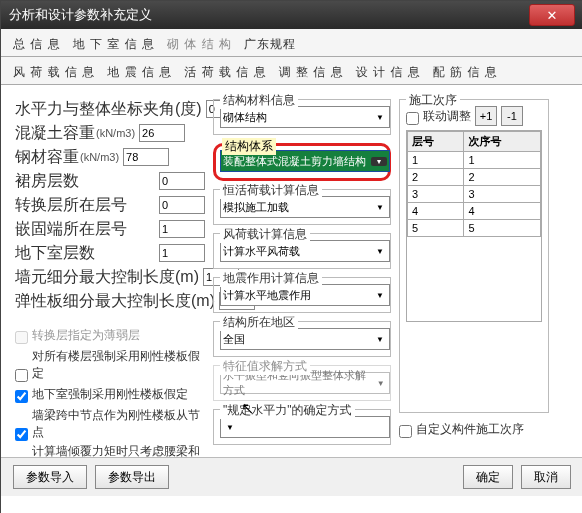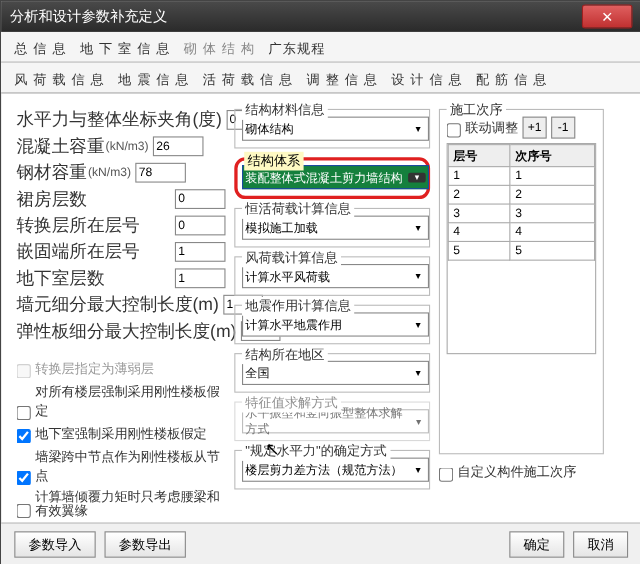--- a/index.html
+++ b/index.html
@@ -22,21 +22,21 @@
 .group{border:1px solid #bbb;margin:4px 0 8px;padding:6px 6px 6px 6px;position:relative}
 .group .glbl{position:absolute;top:-8px;left:6px;background:#fff;padding:0 3px;font-size:12px;color:#333}
 .sel{width:100%;height:20px;border:1px solid #888;background:#fff;font-size:11px;display:flex;align-items:center;justify-content:space-between;padding:0 2px}
 .sel .arrow{width:14px;text-align:center;font-size:8px;border-left:0 solid #aaa}
 .highlight{border:3px solid #e02020;border-radius:10px;padding:4px 4px 6px;margin:4px 0 8px;position:relative;background:#fff}
 .highlight .sel{background:#15803d;color:#fff;border:1px solid #1a4aa0}
 .highlight .arrow{background:#333;color:#fff;width:16px;border-radius:2px}
 .cb{display:flex;align-items:flex-end;margin:4px 0;font-size:12px;color:#333}
 .cb.dis{color:#999}
 .cb input{margin:0 4px 0 0}
-.btnbar{position:absolute;left:0;right:0;bottom:0;height:38px;border-top:1px solid #bbb;background:#f0f0f0;display:flex;align-items:center;padding:0 12px;gap:8px}
+.btnbar{position:absolute;left:0;right:0;bottom:18px;height:38px;border-top:1px solid #bbb;background:#f0f0f0;display:flex;align-items:center;padding:0 12px;gap:8px}
 .btn{height:22px;padding:0 12px;border:1px solid #888;background:linear-gradient(#fff,#e5e5e5);font-size:12px;cursor:pointer;display:flex;align-items:center}
 .spacer{flex:1}
 .seqhdr{display:flex;align-items:center;gap:4px;margin-bottom:4px}
 .minibtn{width:20px;height:18px;border:1px solid #888;background:#eee;font-size:11px;display:flex;align-items:center;justify-content:center;cursor:pointer}
 table.seq{width:100%;border-collapse:collapse;font-size:11px}
 table.seq th,table.seq td{border:1px solid #aaa;padding:2px 4px;text-align:left;background:#fff}
 table.seq th{background:#eee}
 .seqwrap{border:1px solid #aaa;height:190px;overflow:auto;background:#fff}
 .cursor{position:absolute;left:240px;top:398px;font-size:16px;color:#000;pointer-events:none}
 </style>
@@ -185,21 +185,20 @@
       <div class="group" style="opacity:.55">
         <span class="glbl">特征值求解方式</span>
         <div class="sel">
             <span>水平振型和竖向振型整体求解方式</span>
             <span class="arrow">▼</span>
           </div>
       </div>
       <div class="group">
         <span class="glbl">"规定水平力"的确定方式</span>
         <div class="sel">
-            <span>楼层剪力差方法（规范方法）</span>
             <span class="arrow">▼</span>
           </div>
       </div>
     </div>
 
     <div class="col-right">
       <div class="group" style="height:300px">
         <span class="glbl">施工次序</span>
         <div class="seqhdr">
           <label class="cb" style="margin:0">

